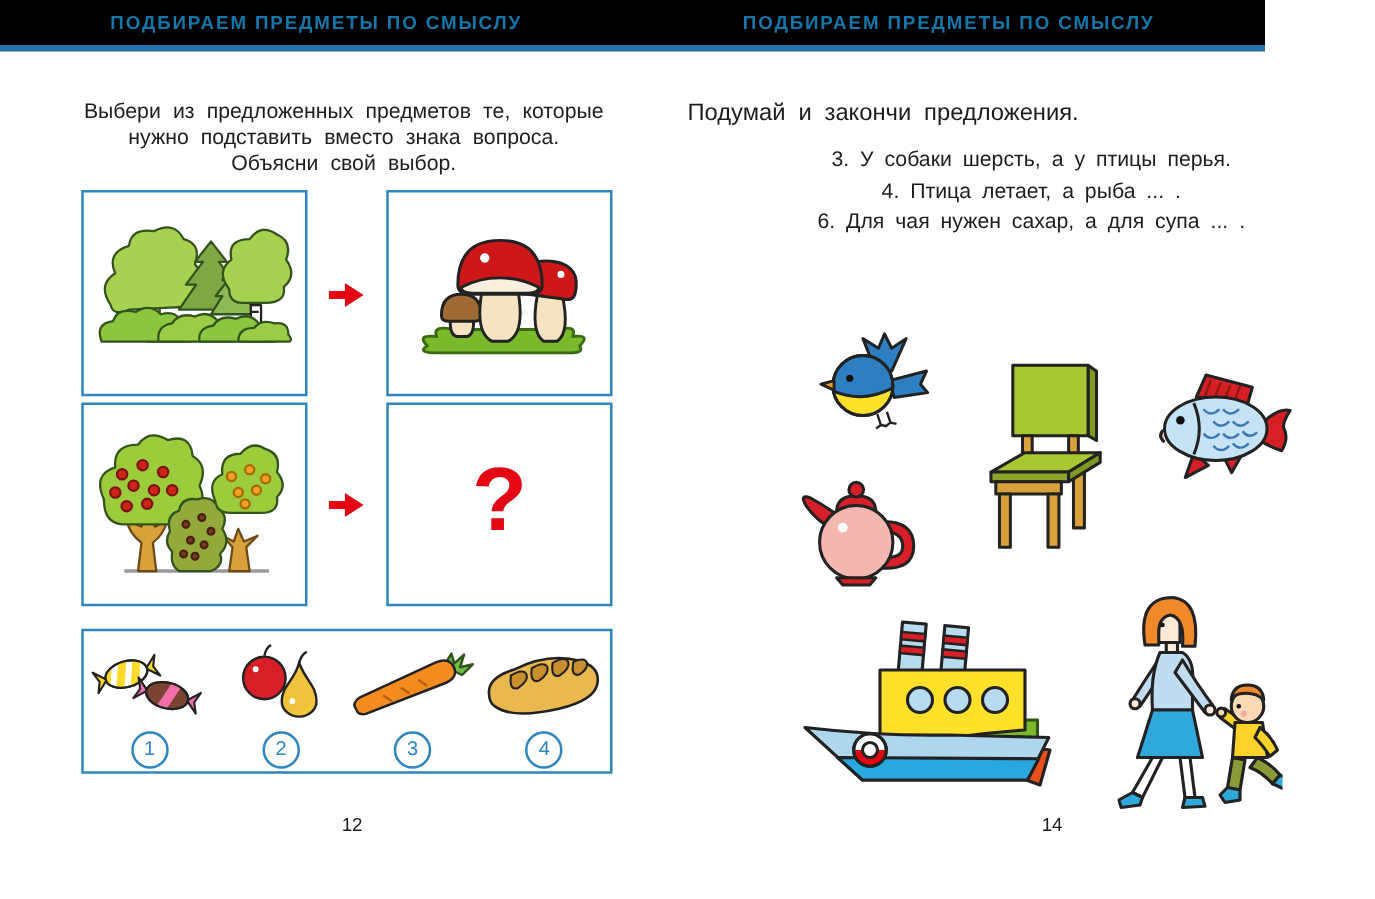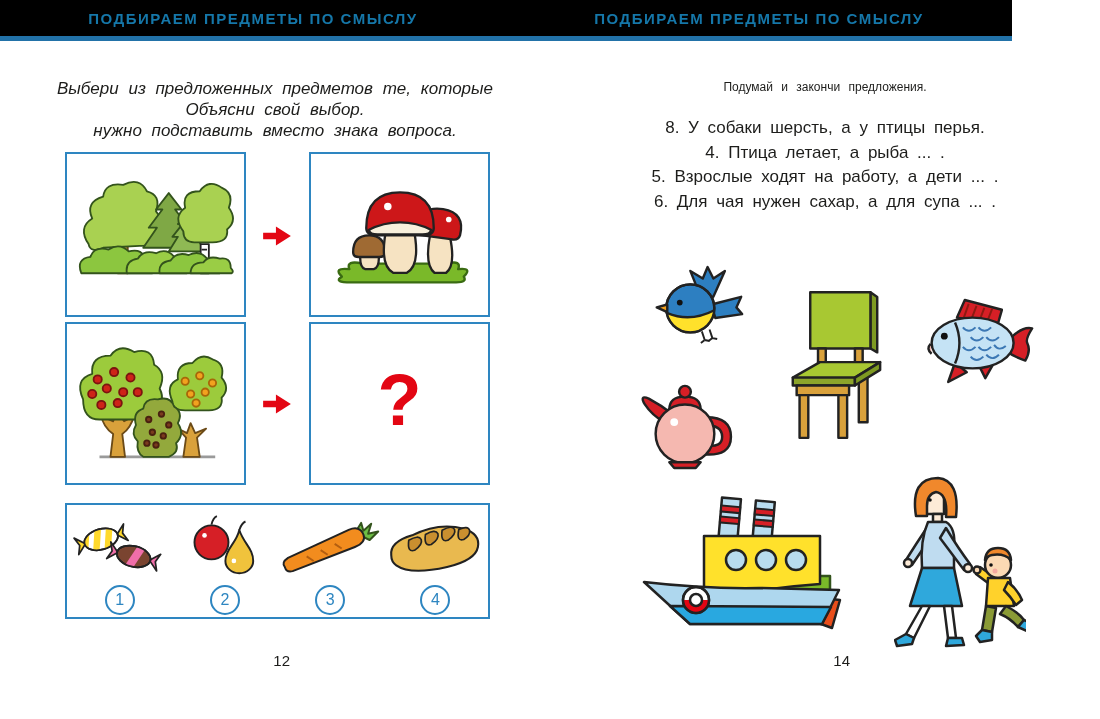--- a/index.html
+++ b/index.html
@@ -14,21 +14,21 @@
   .band-half {
     width:550px; display:flex; align-items:center; justify-content:center;
     color:#1577A9; font-weight:bold; font-size:15px; letter-spacing:1.5px;
   }
   .page { position:absolute; top:40px; width:550px; height:679px; }
   #page-left  { left:0; }
   #page-right { left:550px; }
 
   .instr {
     position:absolute; top:38px; left:20px; width:510px; text-align:center;
-    font-size:17px; line-height:21px; word-spacing:5px;font-style:italic;
+    font-size:17px; line-height:21px; word-spacing:5px;
   }
   .instr span { display:block; }
 
   .frame {
     position:absolute; border:2px solid #2E86C1; background:#fff;
     display:flex; align-items:center; justify-content:center;
   }
   .arrow { position:absolute; width:32px; height:24px; }
 
   .qmark {
@@ -45,22 +45,22 @@
     justify-content:flex-start; padding-top:10px;
   }
   .opt-art { height:64px; display:flex; align-items:center; justify-content:center; }
   .num-circle {
     width:26px; height:26px; border:2px solid #2E86C1; border-radius:50%;
     color:#2E86C1; font-size:16px; display:flex; align-items:center;
     justify-content:center; margin-top:6px; background:#fff;
   }
 
   .title-right {
-    position:absolute; top:40px; left:0; width:550px; text-align:center;
-    font-size:12px; word-spacing:5px;
+    position:absolute; top:40px; left:0; width:550px; 
+    font-size:19px; word-spacing:5px;
   }
   .sentences {
     position:absolute; top:76px; left:0; width:550px; text-align:center;
     font-size:17px; line-height:24.5px; word-spacing:4px;
   }
   .illus { position:absolute; }
   .pagenum {
     position:absolute; top:612px; width:60px; text-align:right; font-size:15px;
   }
   #page-left  .pagenum { left:230px; }
@@ -72,22 +72,22 @@
 
 <div class="band">
   <div class="band-half">ПОДБИРАЕМ ПРЕДМЕТЫ ПО СМЫСЛУ</div>
   <div class="band-half">ПОДБИРАЕМ ПРЕДМЕТЫ ПО СМЫСЛУ</div>
 </div>
 
 <div class="page" id="page-left">
 
   <div class="instr">
     <span>Выбери из предложенных предметов те, которые</span>
+    <span>нужно подставить вместо знака вопроса.</span>
     <span>Объясни свой выбор.</span>
-    <span>нужно подставить вместо знака вопроса.</span>
   </div>
 
   <div class="frame" style="left:65px; top:112px; width:177px; height:161px;">
     <svg viewBox="0 0 180 120" width="164" height="130">
       <g stroke="#33531c" stroke-width="2" stroke-linejoin="round">
         <rect x="48" y="66" width="11" height="36" fill="#C79A3E" stroke="#6b4a17"></rect>
         <path d="M16,70 Q4,52 20,42 Q12,24 32,18 Q34,2 54,5 Q72,-4 80,12 Q96,16 90,34 Q102,48 88,60 Q90,72 72,72 L32,74 Q18,80 16,70 Z" fill="#A9D151"></path>
         <path d="M104,14 L118,32 L111,32 L126,52 L117,52 L132,74 L76,74 L91,52 L82,52 L97,32 L90,32 Z" fill="#7FA845"></path>
         <path d="M124,36 L134,48 L129,48 L140,62 L134,62 L144,78 L104,78 L114,62 L108,62 L119,48 L114,48 Z" fill="#8FB954"></path>
         <rect x="139" y="70" width="9" height="32" fill="#FFFFFF" stroke="#222"></rect>
@@ -260,23 +260,22 @@
   </div>
 
   <div class="pagenum">12</div>
 </div>
 
 <div class="page" id="page-right">
 
   <div class="title-right">Подумай и закончи предложения.</div>
 
   <div class="sentences">
-    <div>8. У собаки шерсть, а у птицы перья.</div>
+    <div>3. У собаки шерсть, а у птицы перья.</div>
     <div>4. Птица летает, а рыба ... .</div>
-    <div>5. Взрослые ходят на работу, а дети ... .</div>
     <div>6. Для чая нужен сахар, а для супа ... .</div>
   </div>
 
   <svg class="illus" style="left:100px; top:224px;" viewBox="0 0 100 84" width="96" height="81">
     <defs>
         <clipPath id="cp-bird">
           <circle cx="42" cy="46" r="24.5"></circle>
         </clipPath>
       </defs>
     <g stroke="#222" stroke-width="2.5" stroke-linejoin="round">

